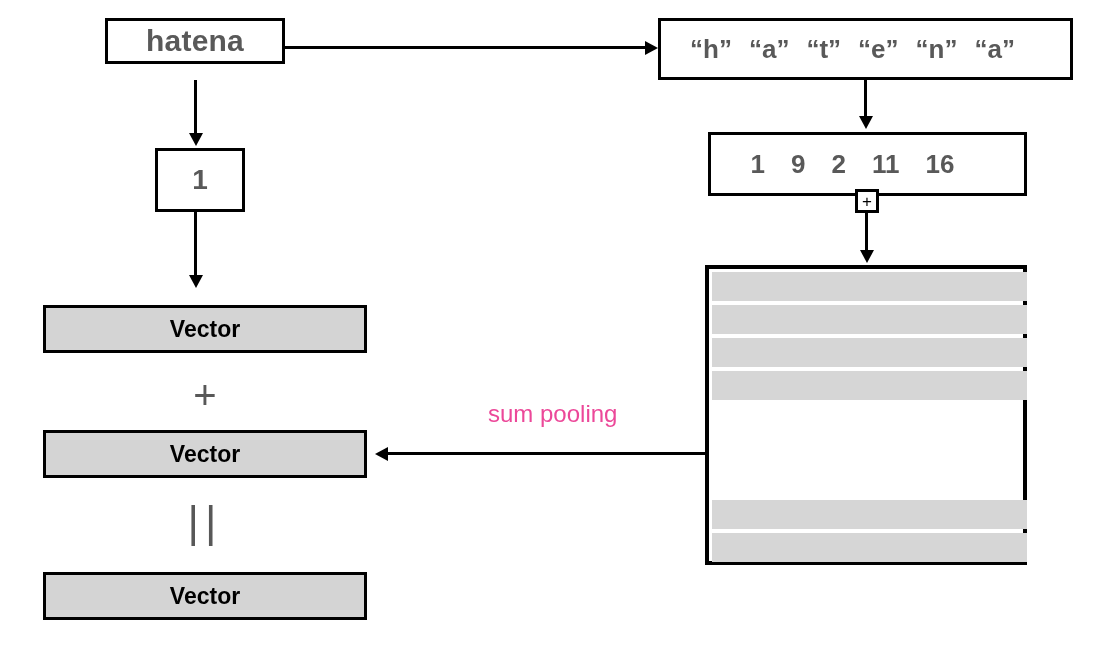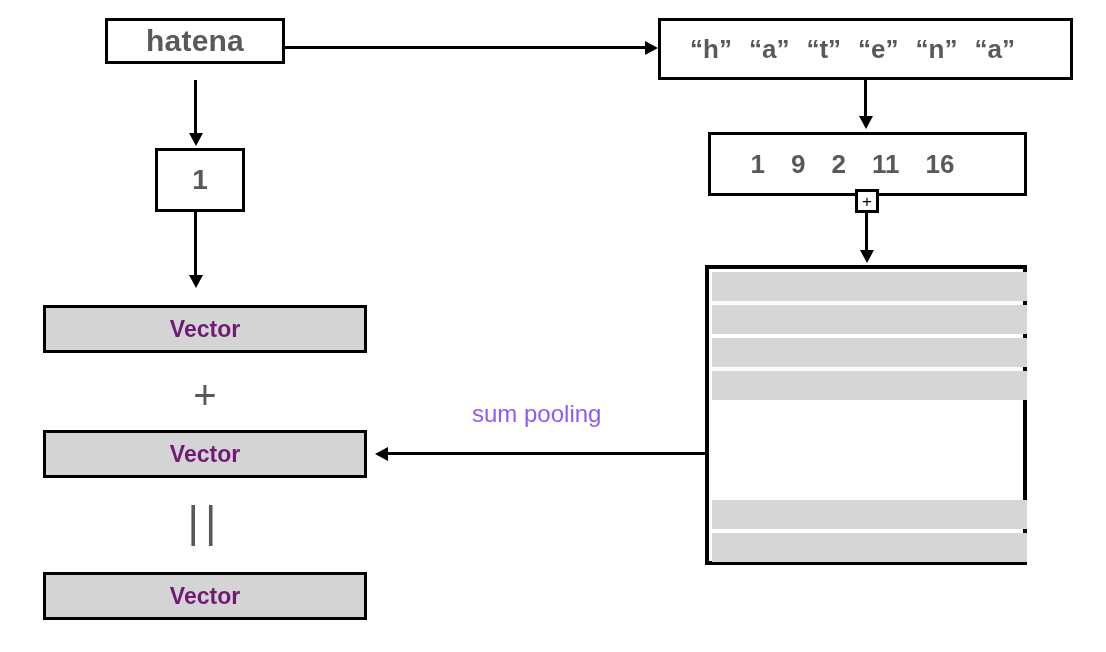--- a/index.html
+++ b/index.html
@@ -26,21 +26,21 @@
     border: 3px solid #000000;
     background: #ffffff;
     display: flex;
     align-items: center;
     justify-content: center;
     color: #595959;
     white-space: nowrap;
   }
   .box.gray {
     background: #d4d4d4;
-    color: #701a75;
+    color: #000000;
   }
 
   
   #node-hatena {
     left: 105px;  top: 18px;
     width: 180px; height: 46px;
     font-size: 30px;
     font-weight: bold;
     letter-spacing: 0.2px;
   }
@@ -178,24 +178,24 @@
     position: absolute;
     width: 0; height: 0;
     border-top: 7px solid transparent;
     border-bottom: 7px solid transparent;
     border-right: 13px solid #000000;
   }
 
   
   #label-sum-pooling {
     position: absolute;
-    left: 472px;
+    left: 488px;
     top: 400px;
     font-size: 24px;
-    color: #8b5cf6;
+    color: #ec4899;
     white-space: nowrap;
   }
 </style>
 </head>
 <body>
 
 <div id="canvas">
 
   <div class="box" id="node-hatena">
     <span>hatena</span>

